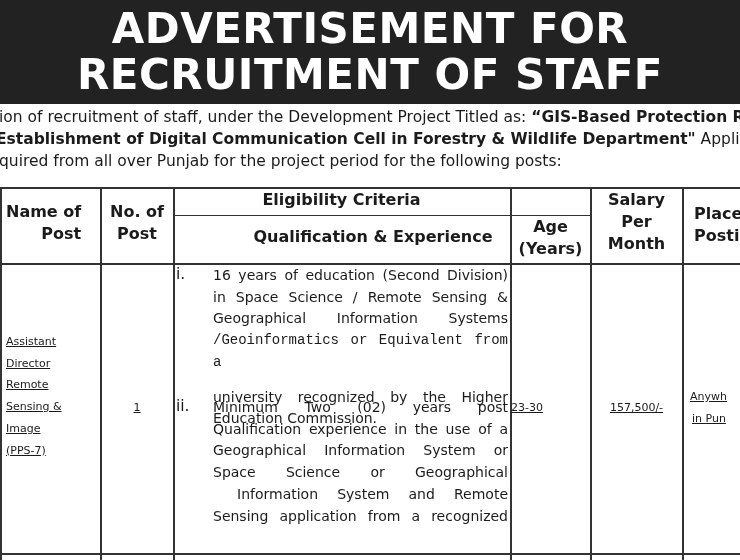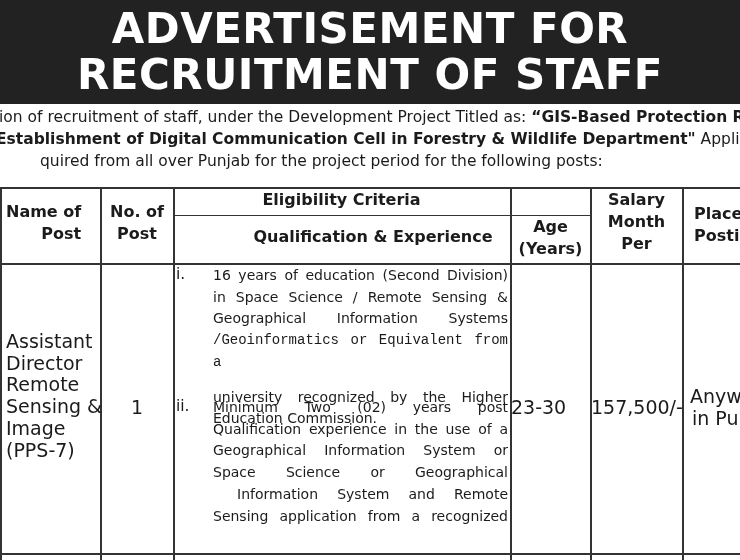--- a/index.html
+++ b/index.html
@@ -5,23 +5,23 @@
   html, body { margin:0; padding:0; }
   body { width:740px; height:560px; overflow:hidden; background:#ffffff; position:relative; font-family:"DejaVu Sans", sans-serif; color:#1b1b1b; }
   .banner { position:absolute; left:0; top:0; width:740px; height:104px; background:#222222; }
   .banner .line { position:absolute; left:0; width:740px; text-align:center; color:#ffffff; font-weight:bold; font-family:"DejaVu Sans", sans-serif; font-size:42px; letter-spacing:0.5px; white-space:nowrap; }
   .banner .l1 { top:4px; }
   .banner .l2 { top:50px; }
   .intro { position:absolute; left:0; font-size:15.5px; white-space:nowrap; font-family:"DejaVu Sans", sans-serif; }
   .intro b { font-weight:bold; }
   .i1 { top:108px; left:-1px; }
   .i2 { top:130px; left:-4px; }
-  .i3 { top:152px; left:-1px;padding-left:41px; }
+  .i3 { top:152px; left:-1px; }
   .tbl-line { position:absolute; background:#333333; }
-  .cell-text { position:absolute; font-size:19px; line-height:21.7px; font-family:"DejaVu Sans", sans-serif; }
+  .cell-text { position:absolute; font-size:11px; line-height:21.7px; font-family:"DejaVu Sans", sans-serif;text-decoration:underline; }
   .hdr { font-weight:bold; font-size:16px; line-height:22px; position:absolute; text-align:center; }
   .qual { position:absolute; left:213px; width:295px; font-size:14px; line-height:21.7px; text-align:justify; text-align-last:left; }
   .num { position:absolute; left:176px; font-size:15.5px; }
 </style>
 </head>
 <body>
 
 <div class="banner">
   <div class="line l1">ADVERTISEMENT FOR</div>
   <div class="line l2">RECRUITMENT OF STAFF</div>
@@ -55,22 +55,22 @@
     <div>Post</div>
   </div>
   <div class="hdr" style="left:173px;width:337px;top:189px;">Eligibility Criteria</div>
   <div class="hdr" style="left:173px;width:400px;top:226px;">Qualification &amp; Experience</div>
   <div class="hdr" style="left:511px;width:79px;top:216px;">
     <div>Age</div>
     <div>(Years)</div>
   </div>
   <div class="hdr" style="left:591px;width:91px;top:189px;">
     <div>Salary</div>
+    <div>Per</div>
     <div>Month</div>
-    <div>Per</div>
   </div>
   <div class="hdr" style="left:694px;top:203px;text-align:left;white-space:nowrap;">
     <div>Place</div>
     <div>Posti</div>
   </div>
 
   <div>
     <div class="cell-text" style="left:6px;top:331px;">
       <div>Assistant</div>
       <div>Director</div>

